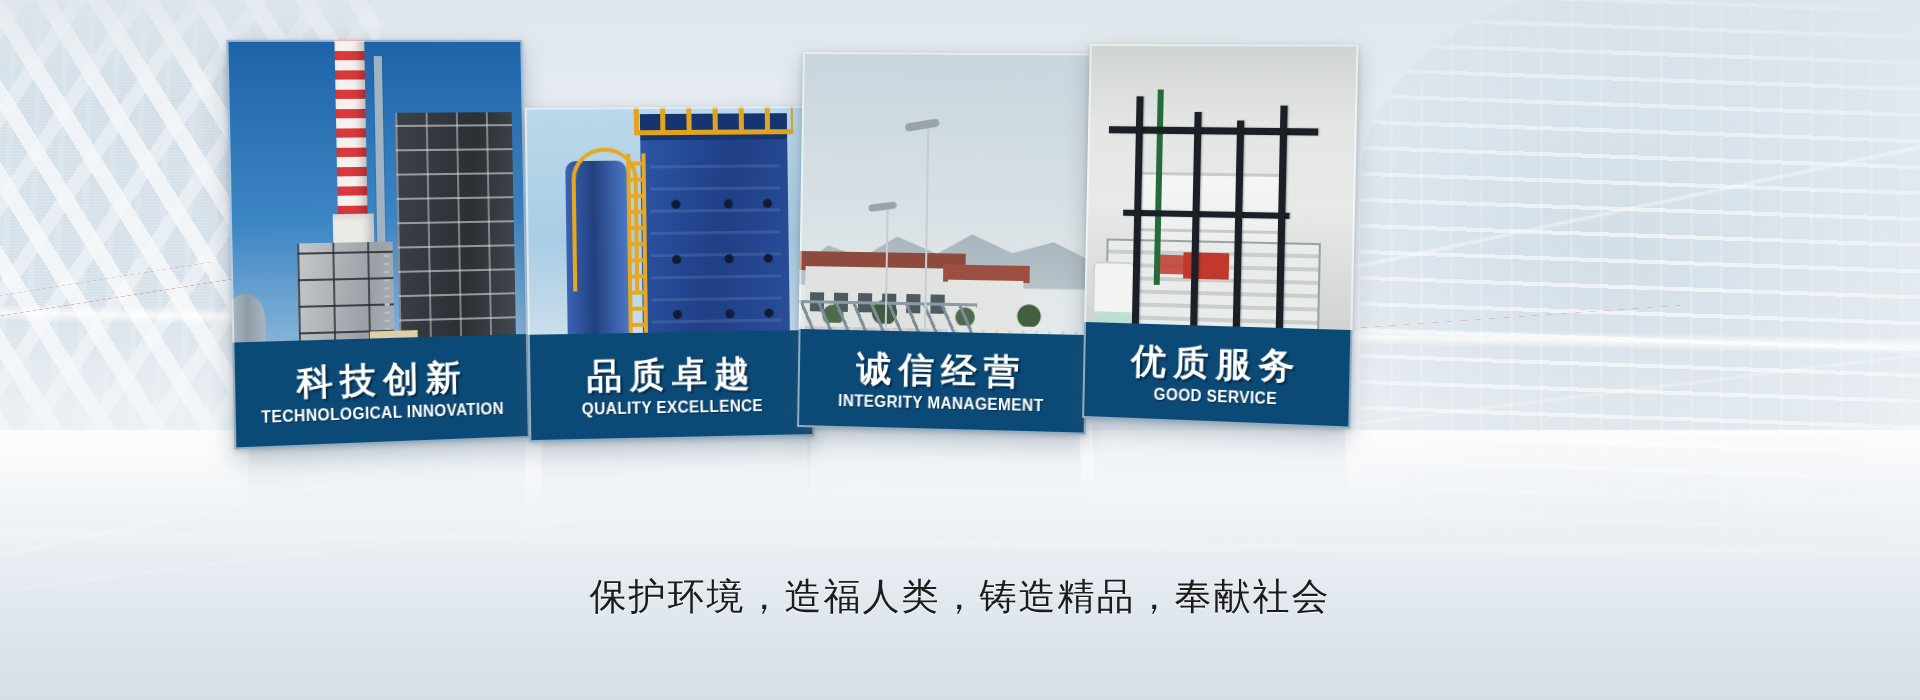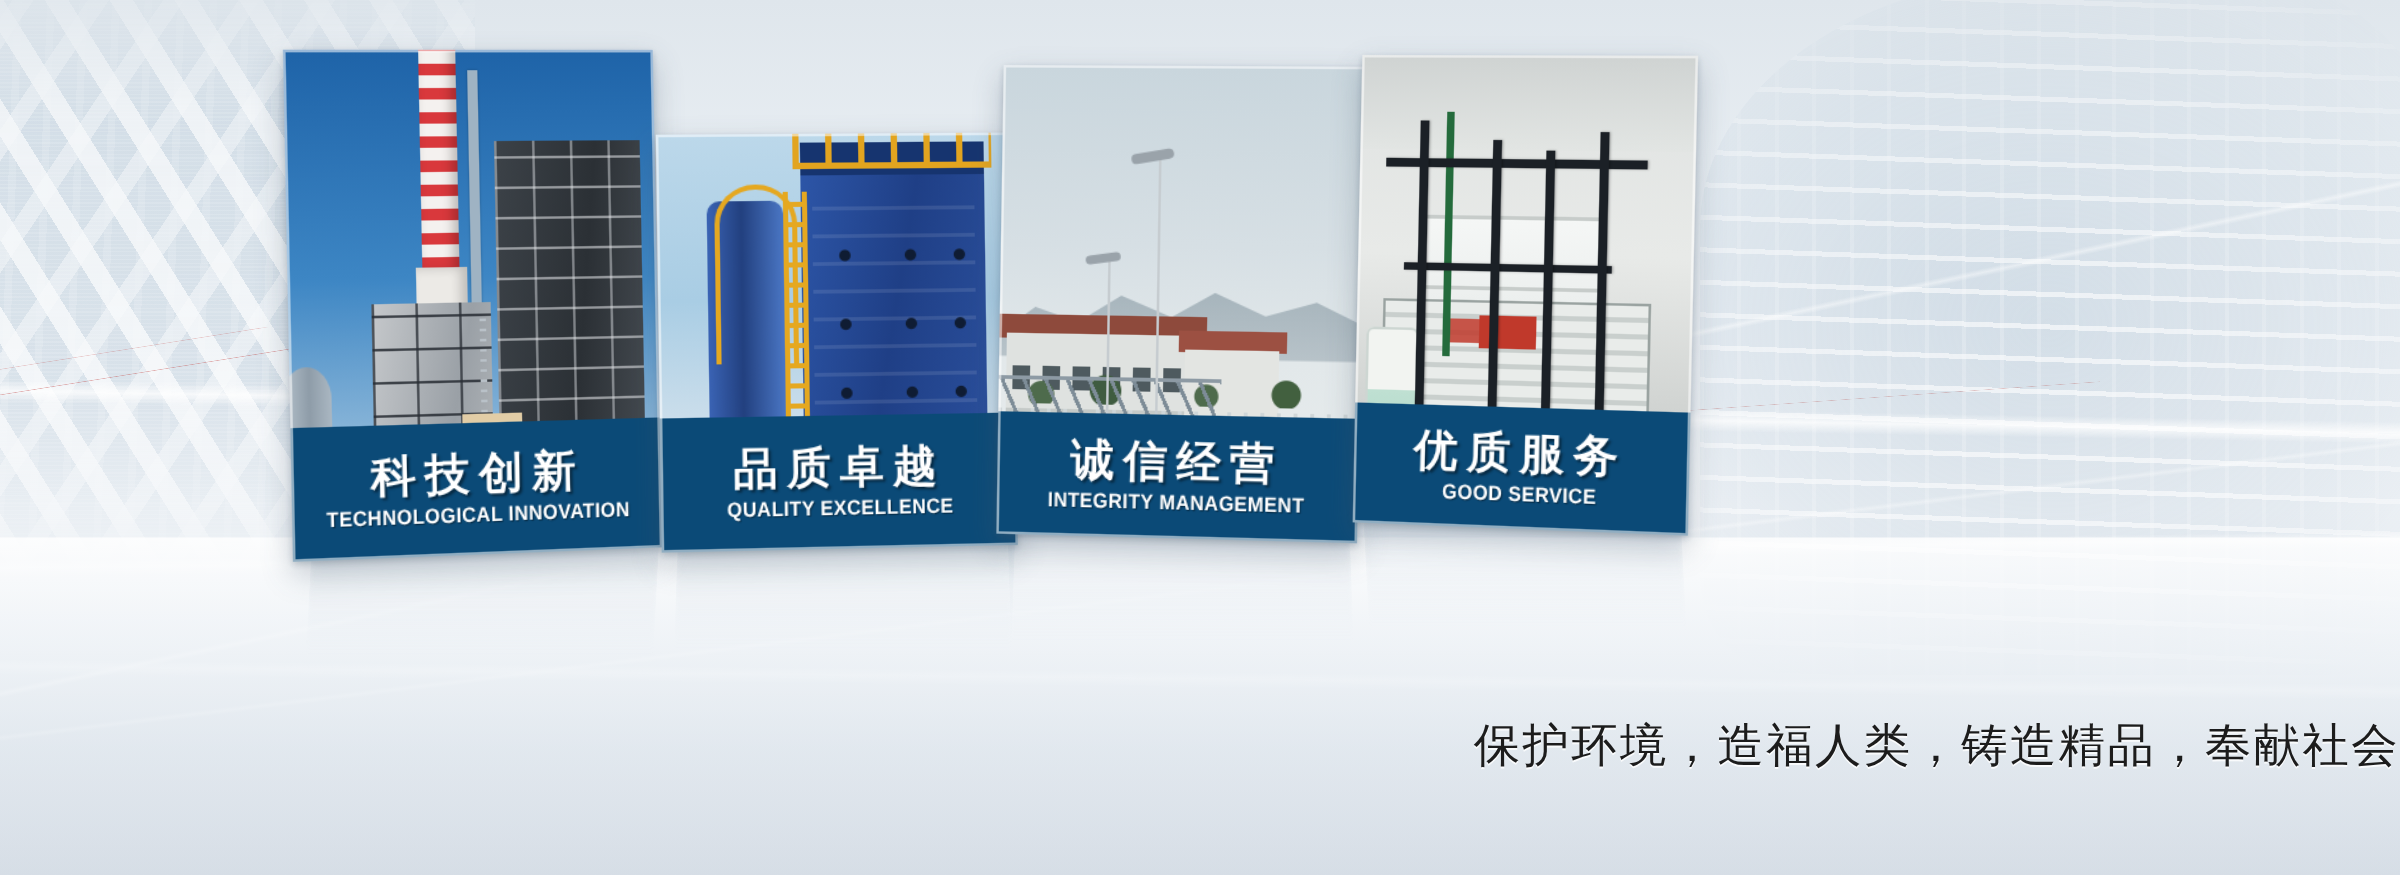--- a/index.html
+++ b/index.html
@@ -293,21 +293,21 @@
   .p4-sign{position:absolute;left:37%;top:55%;width:17%;height:7%;background:#c0392b;}
   .p4-sign2{position:absolute;left:28%;top:56%;width:9%;height:5%;background:#c0392b;opacity:.85;}
   .p4-blue{position:absolute;bottom:4%;left:6%;width:78%;height:5%;background:#2b4f8e;}
   .p4-floor{position:absolute;left:0;right:0;bottom:0;height:12%;
     background:repeating-linear-gradient(90deg,#a9acab 0 8px,#c0c3c1 8px 18px);}
   .p4-motor{position:absolute;left:20%;bottom:6%;width:9%;height:9%;background:#2e6fa6;border-radius:3px;}
 
   
   #tagline{
     position:absolute;left:0;right:0;top:572px;
-    text-align:right;
+    text-align:center;
     font-size:37px;
     letter-spacing:2px;
     color:#1c1c1c;
     font-weight:400;
     font-family:"DejaVu Sans","Liberation Sans",sans-serif;
     text-shadow:0 1px 0 rgba(255,255,255,.8);
   }
 </style>
 </head>
 <body>

